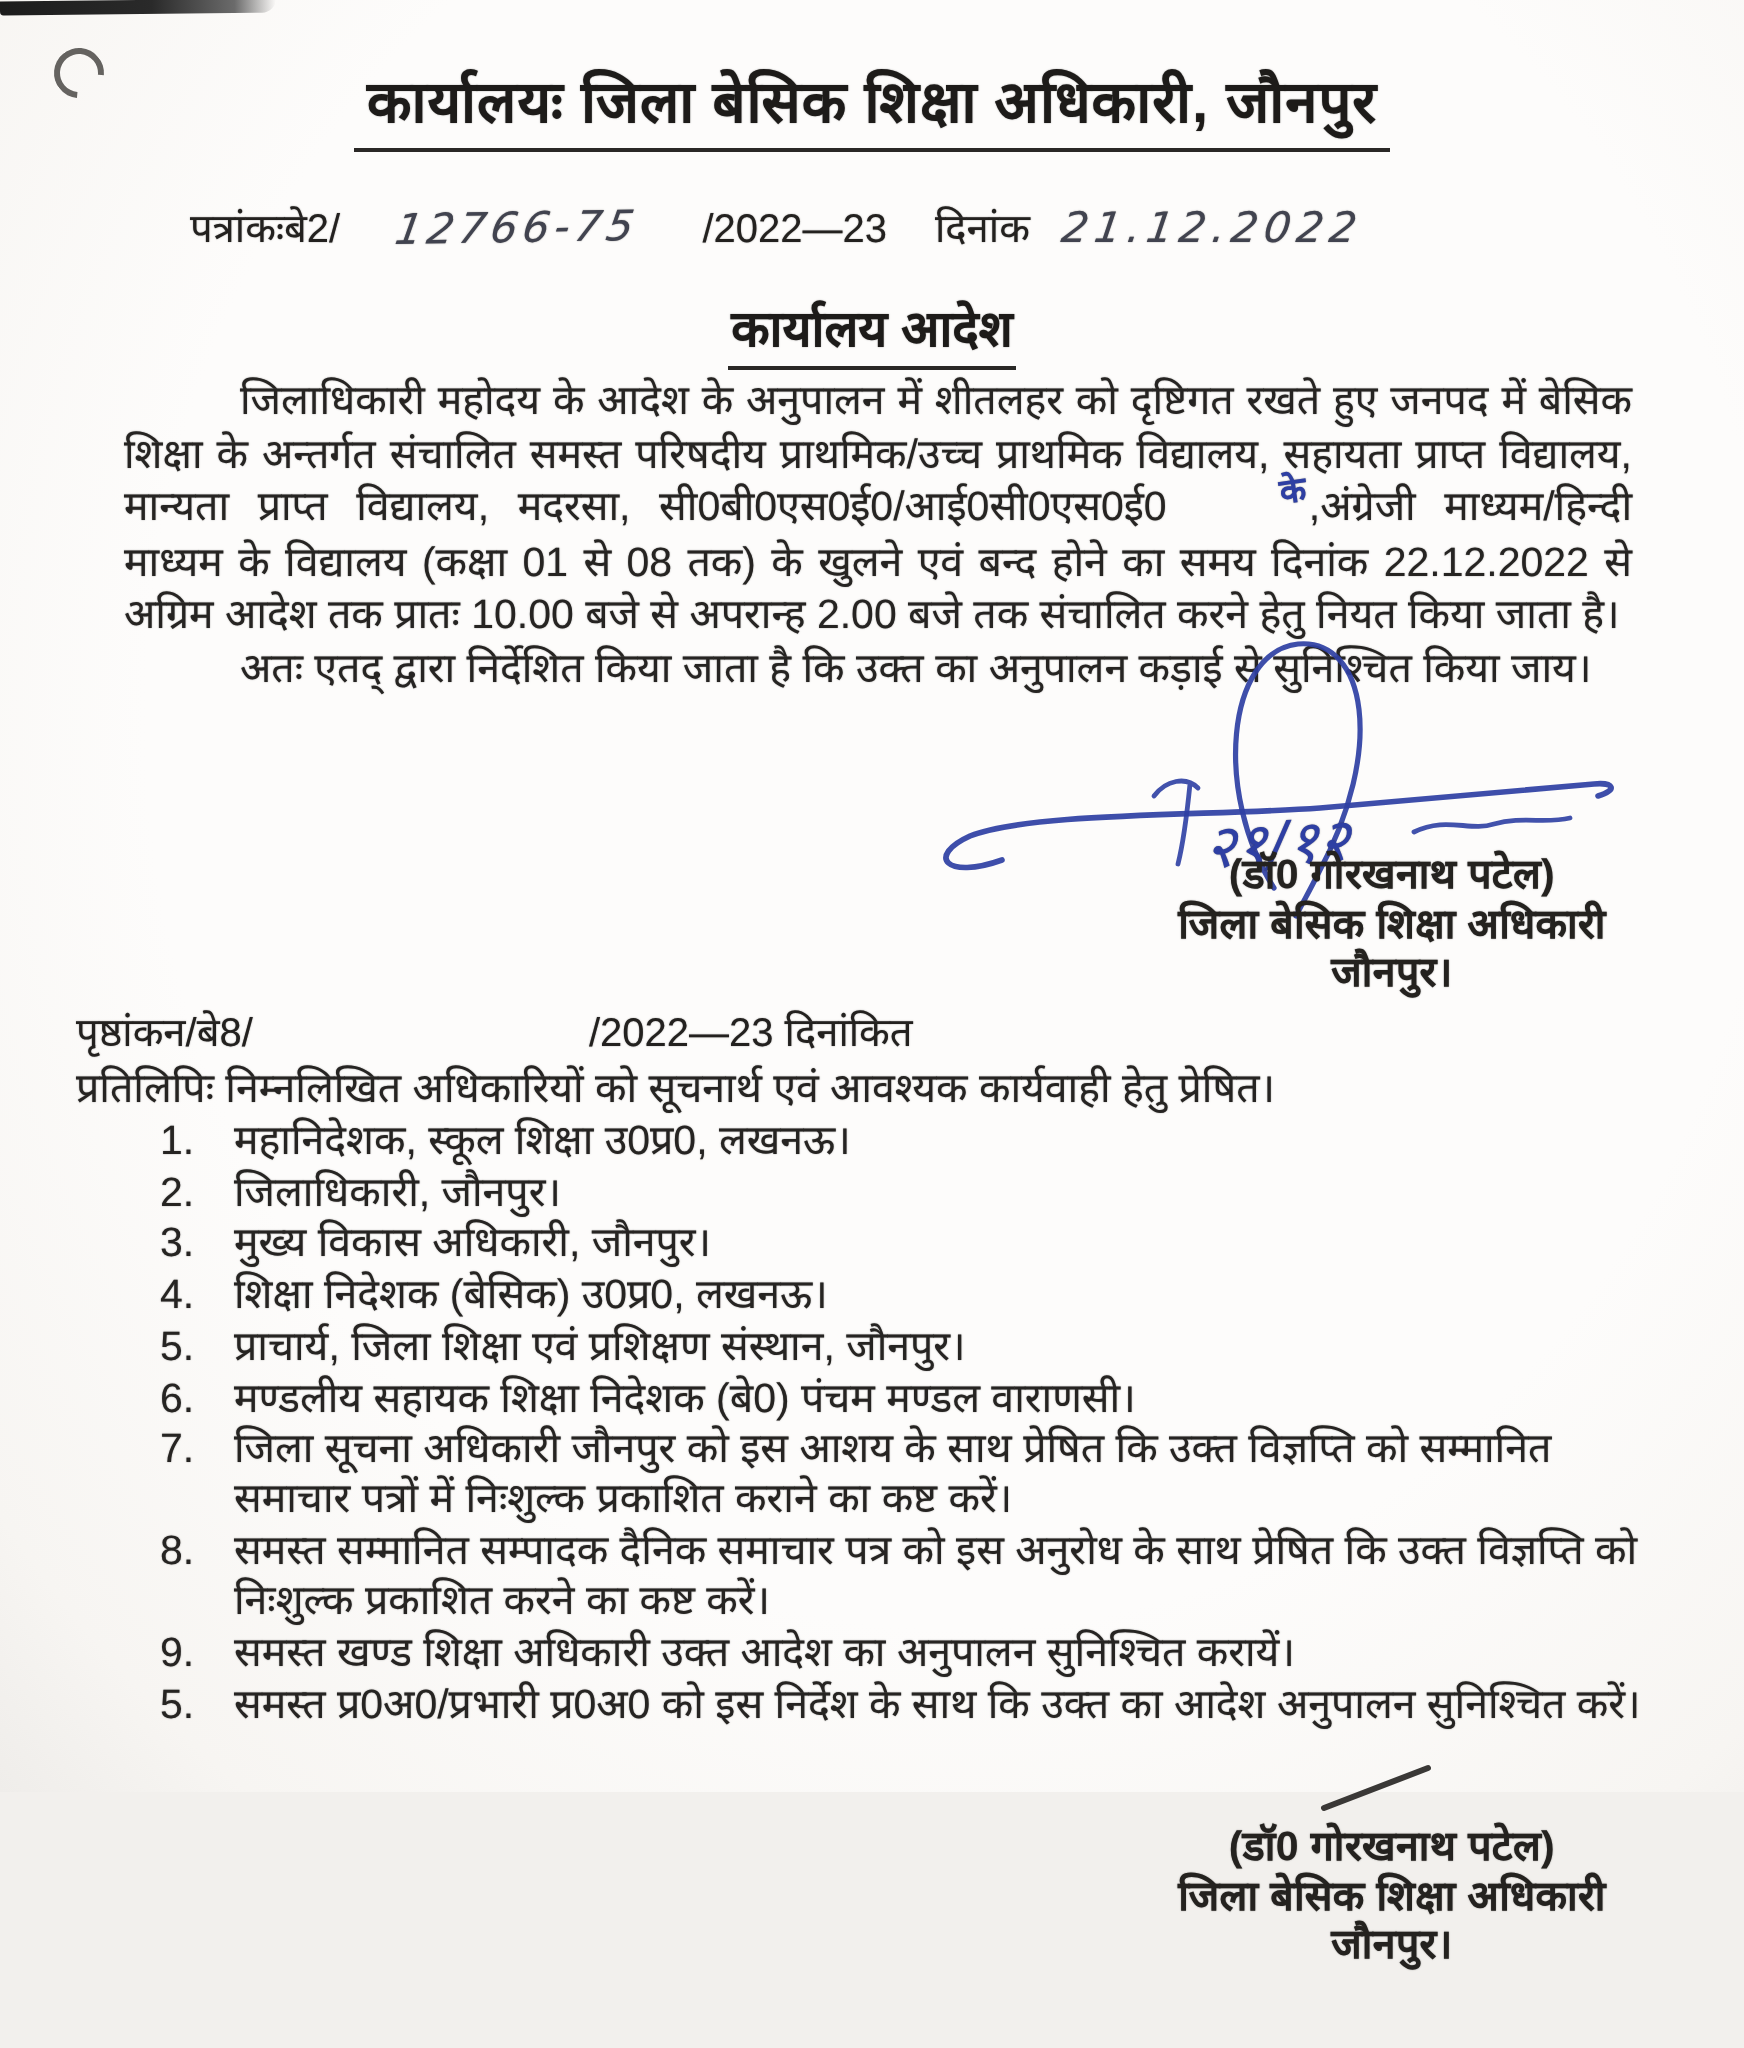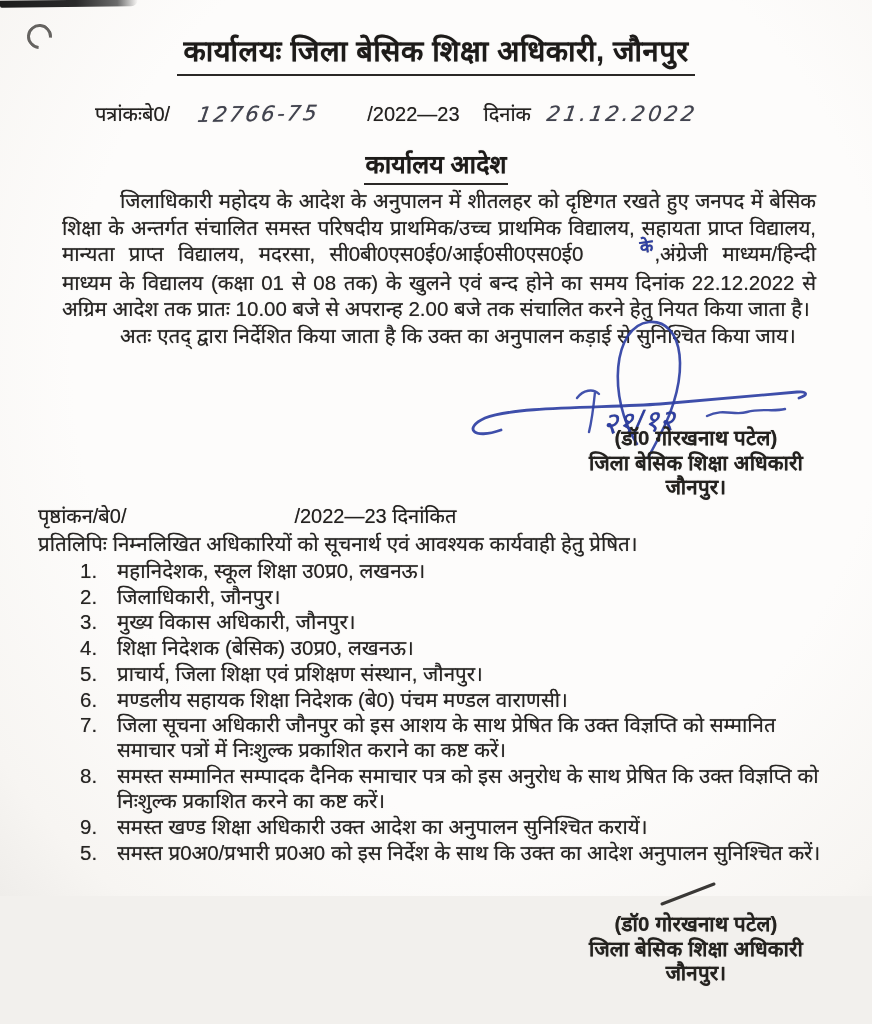--- a/index.html
+++ b/index.html
@@ -40,21 +40,21 @@
   .refline{
     position:absolute;top:100px;left:95px;right:40px;
     font-size:20px;display:flex;align-items:baseline;white-space:nowrap;
   }
   .hand{
     font-family:"DejaVu Sans","Liberation Sans",sans-serif;
     font-style:italic;color:#41434f;
   }
   .hand.refno{font-size:21px;letter-spacing:2.5px;transform:skewX(-10deg) rotate(-1deg);margin-left:28px;}
   .hand.refdate{font-size:21px;letter-spacing:3px;transform:skewX(-8deg);margin-left:16px;}
-  .refline .mid{margin-left:48px;}
+  .refline .mid{margin-left:32px;}
   .refline .datelbl{margin-left:24px;}
 
   .order-heading{
     position:absolute;top:146px;left:0;width:100%;text-align:center;
   }
   .order-heading span{
     display:inline-block;font-size:25px;font-weight:bold;color:#1d1b19;
     border-bottom:2px solid #2a2826;padding:0 2px 3px 2px;
   }
 
@@ -108,21 +108,21 @@
 <div class="doc txtblur">
 
   <div class="smudge-top"></div>
   <div class="punch-mark"></div>
 
   <div class="title">
     <span>कार्यालयः जिला बेसिक शिक्षा अधिकारी, जौनपुर</span>
   </div>
 
   <div class="refline">
-    <span>पत्रांकःबे0/</span>
+    <span>पत्रांकःबे2/</span>
     <span class="hand refno">12766-75</span>
     <span class="mid">/2022—23</span>
     <span class="datelbl">दिनांक</span>
     <span class="hand refdate">21.12.2022</span>
   </div>
 
   <div class="order-heading">
     <span>कार्यालय आदेश</span>
   </div>
 
@@ -143,21 +143,21 @@
     <text x="148" y="122" transform="rotate(-3 148 122)">२१/१२</text>
   </svg>
 
   <div class="sigblock first">
     <div>(डॉ0 गोरखनाथ पटेल)</div>
     <div>जिला बेसिक शिक्षा अधिकारी</div>
     <div>जौनपुर।</div>
   </div>
 
   <div class="endorse">
-    <span>पृष्ठांकन/बे0/</span>
+    <span>पृष्ठांकन/बे8/</span>
     <span class="spacer"></span>
     <span>/2022—23 दिनांकित</span>
   </div>
 
   <div class="copyline">प्रतिलिपिः निम्नलिखित अधिकारियों को सूचनार्थ एवं आवश्यक कार्यवाही हेतु प्रेषित।</div>
 
   <div class="dist-list">
     <div class="li">
         <span class="num">1.</span>
         <span class="txt">महानिदेशक, स्कूल शिक्षा उ0प्र0, लखनऊ।</span>

